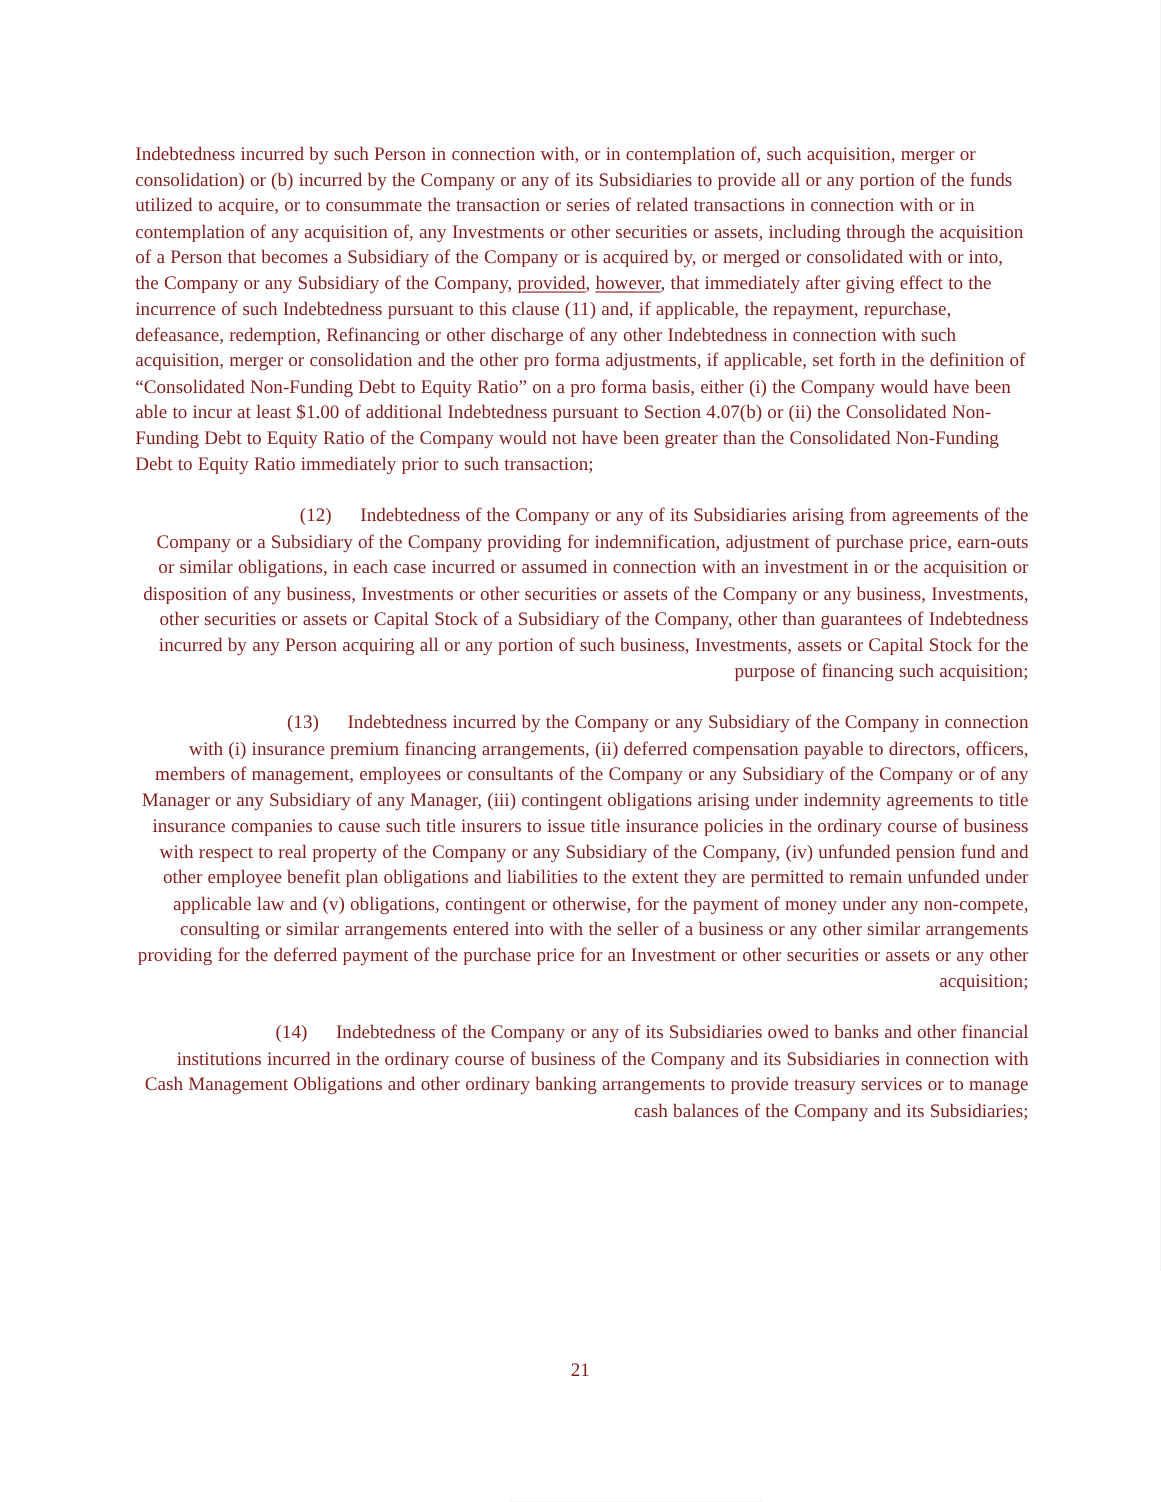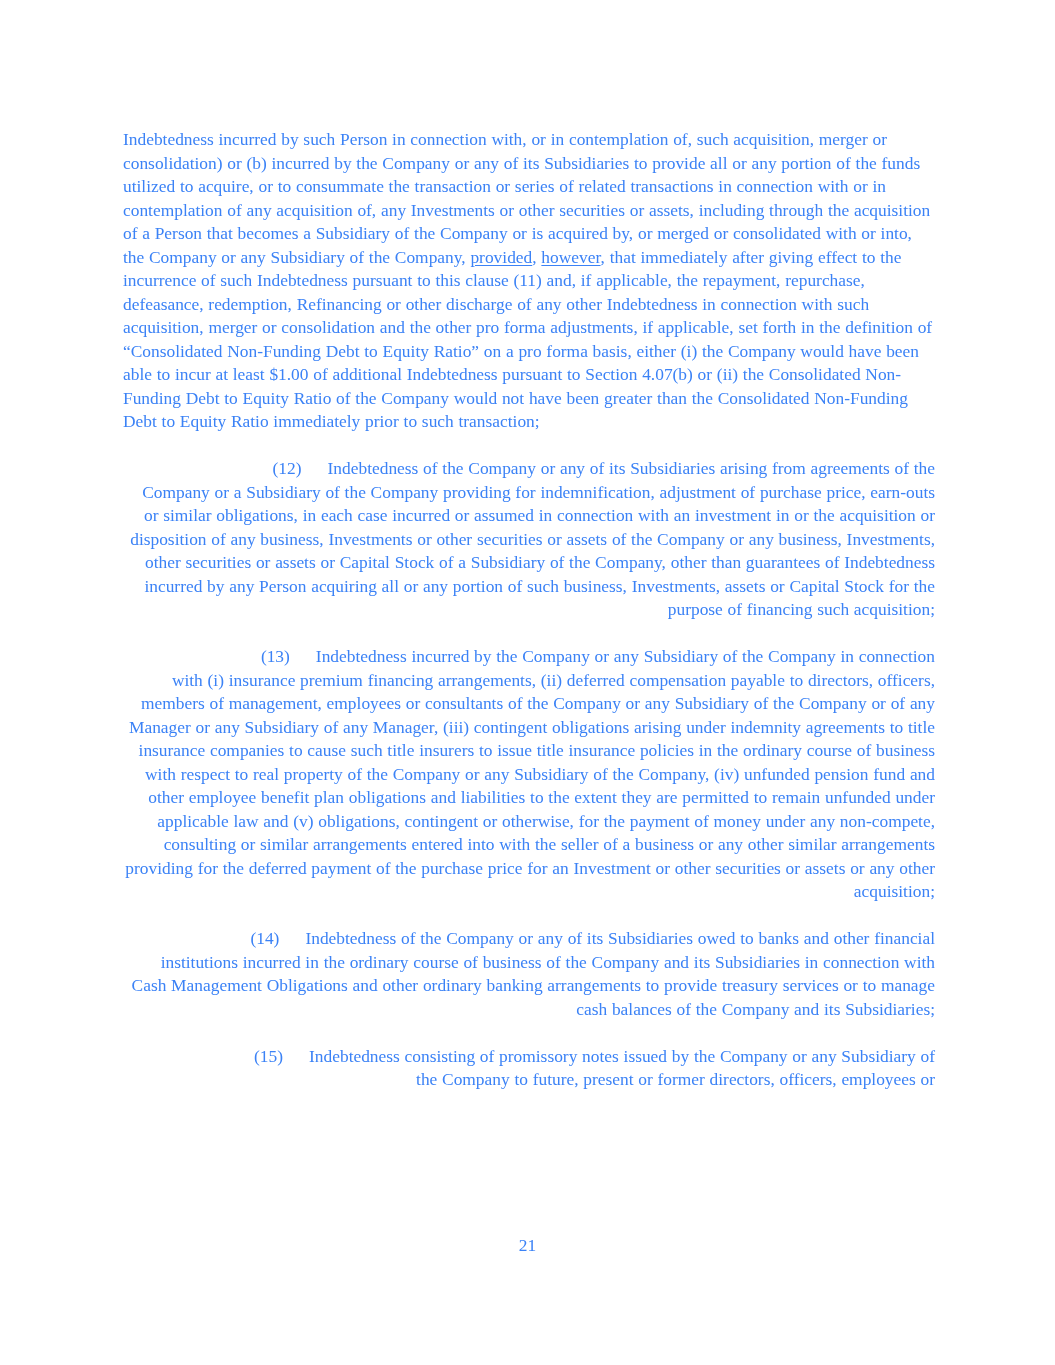--- a/index.html
+++ b/index.html
@@ -5,21 +5,21 @@
   * { margin: 0; padding: 0; box-sizing: border-box; }
   html, body { background: #e9e9e9; }
   body { font-family: "Liberation Serif", "DejaVu Serif", serif; }
   .page {
     position: relative;
     width: 1055px;
     height: 1365px;
     margin: 0 auto;
     background: #ffffff;
     overflow: hidden;
-    color: #3b82f6;
+    color: #7f1d1d;
   }
   .textblock {
     position: absolute;
     left: 123px;
     top: 128px;
     width: 812px;
     font-size: 17.4px;
     line-height: 23.5px;
     text-align: left;
     word-spacing: 0.4px;
@@ -47,19 +47,18 @@
   <div class="textblock">
 
     <p class="para"><span>Indebtedness incurred by such Person in connection with, or in contemplation of, such acquisition, merger or consolidation) or (b) incurred by the Company or any of its Subsidiaries to provide all or any portion of the funds utilized to acquire, or to consummate the transaction or series of related transactions in connection with or in contemplation of any acquisition of, any Investments or other securities or assets, including through the acquisition of a Person that becomes a Subsidiary of the Company or is acquired by, or merged or consolidated with or into, the Company or any Subsidiary of the Company, </span><span class="underline">provided</span><span>, </span><span class="underline">however</span><span>, that immediately after giving effect to the incurrence of such Indebtedness pursuant to this clause (11) and, if applicable, the repayment, repurchase, defeasance, redemption, Refinancing or other discharge of any other Indebtedness in connection with such acquisition, merger or consolidation and the other pro forma adjustments, if applicable, set forth in the definition of “Consolidated Non-Funding Debt to Equity Ratio” on a pro forma basis, either (i) the Company would have been able to incur at least $1.00 of additional Indebtedness pursuant to Section 4.07(b) or (ii) the Consolidated Non-Funding Debt to Equity Ratio of the Company would not have been greater than the Consolidated Non-Funding Debt to Equity Ratio immediately prior to such transaction;</span></p>
 
     <p class="para numbered"><span class="clause-number">(12)</span><span class="clause-tab"></span><span>Indebtedness of the Company or any of its Subsidiaries arising from agreements of the Company or a Subsidiary of the Company providing for indemnification, adjustment of purchase price, earn-outs or similar obligations, in each case incurred or assumed in connection with an investment in or the acquisition or disposition of any business, Investments or other securities or assets of the Company or any business, Investments, other securities or assets or Capital Stock of a Subsidiary of the Company, other than guarantees of Indebtedness incurred by any Person acquiring all or any portion of such business, Investments, assets or Capital Stock for the purpose of financing such acquisition;</span></p>
 
     <p class="para numbered"><span class="clause-number">(13)</span><span class="clause-tab"></span><span>Indebtedness incurred by the Company or any Subsidiary of the Company in connection with (i) insurance premium financing arrangements, (ii) deferred compensation payable to directors, officers, members of management, employees or consultants of the Company or any Subsidiary of the Company or of any Manager or any Subsidiary of any Manager, (iii) contingent obligations arising under indemnity agreements to title insurance companies to cause such title insurers to issue title insurance policies in the ordinary course of business with respect to real property of the Company or any Subsidiary of the Company, (iv) unfunded pension fund and other employee benefit plan obligations and liabilities to the extent they are permitted to remain unfunded under applicable law and (v) obligations, contingent or otherwise, for the payment of money under any non-compete, consulting or similar arrangements entered into with the seller of a business or any other similar arrangements providing for the deferred payment of the purchase price for an Investment or other securities or assets or any other acquisition;</span></p>
 
     <p class="para numbered"><span class="clause-number">(14)</span><span class="clause-tab"></span><span>Indebtedness of the Company or any of its Subsidiaries owed to banks and other financial institutions incurred in the ordinary course of business of the Company and its Subsidiaries in connection with Cash Management Obligations and other ordinary banking arrangements to provide treasury services or to manage cash balances of the Company and its Subsidiaries;</span></p>
 
-    <p class="para numbered"><span class="clause-number">(15)</span><span class="clause-tab"></span><span>Indebtedness consisting of promissory notes issued by the Company or any Subsidiary of the Company to future, present or former directors, officers, employees or</span></p>
 
   </div>
 
   <div class="page-footer">21</div>
 
 </div>
 
 </body></html>

